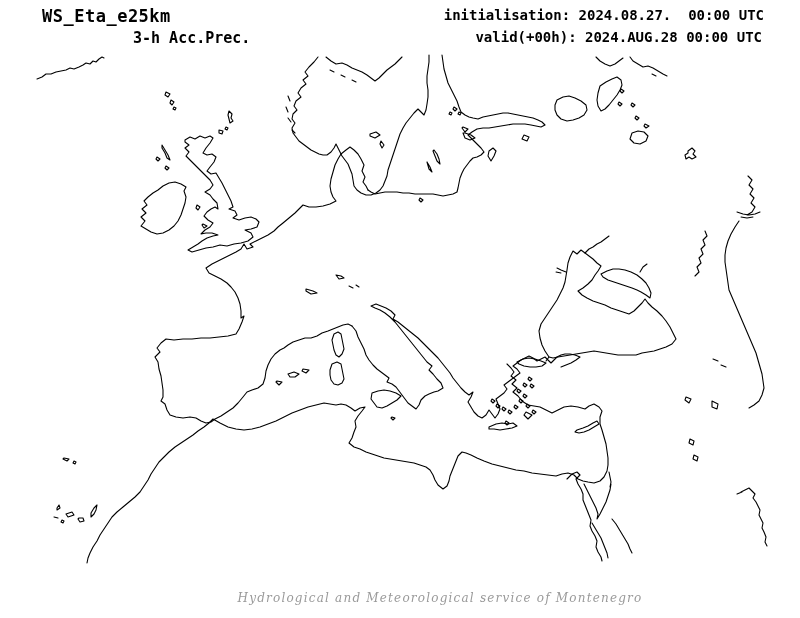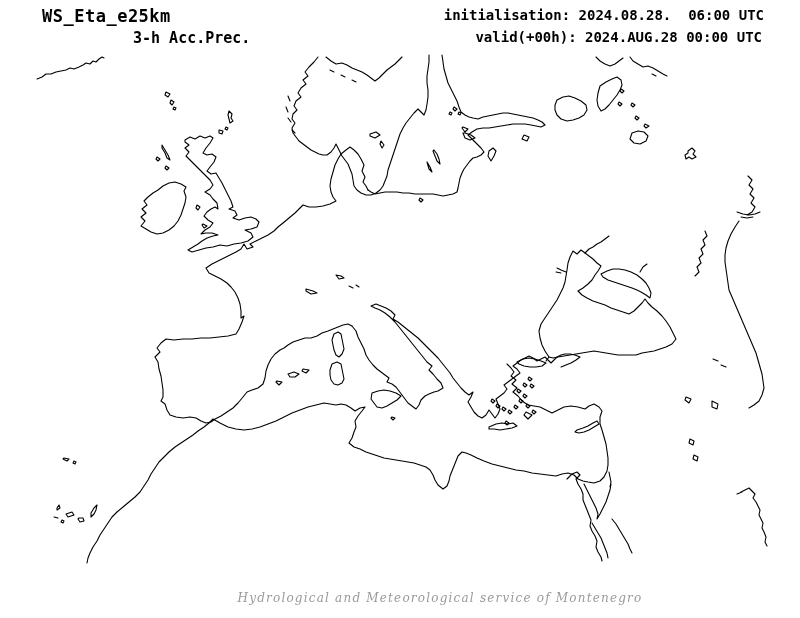--- a/index.html
+++ b/index.html
@@ -18,21 +18,21 @@
           font-family:"DejaVu Serif","Liberation Serif",serif;font-style:italic;
           font-size:12px;letter-spacing:1.2px;color:#9a9a9a;white-space:pre;padding-left:40px;}
 </style>
 </head>
 <body>
 
 <div id="app">
 
   <div id="model-title" class="hdr">WS_Eta_e25km</div>
   <div id="product-line" class="hdr">3-h Acc.Prec.</div>
-  <div id="init-line" class="hdr">initialisation: 2024.08.28.  06:00 UTC</div>
+  <div id="init-line" class="hdr">initialisation: 2024.08.27.  00:00 UTC</div>
   <div id="valid-line" class="hdr">valid(+00h): 2024.AUG.28 00:00 UTC</div>
 
   <svg id="map-svg" width="800" height="618" viewBox="0 0 800 618" xmlns="http://www.w3.org/2000/svg">
 
     <path d="M37,79 L42,77 46,74 51,74 56,72 61,71 66,70 70,68 74,69 79,67 83,65 86,63 90,64 93,61 96,62 99,59 102,57 104,58"></path>
 
     <path d="M166,92 l4,2 -2,3 -3,-2 z M171,100 l3,2 -2,3 -2,-2 z M174,107 l2,1 -1,2 -2,-1 z
          M229,111 l3,3 -1,4 2,3 -3,2 -1,-4 -1,-4 z M219,130 l4,1 -1,3 -3,-1 z M226,127 l2,1 -1,2 -2,-1 z"></path>
 
     <path d="M185,140 L190,137 195,139 200,136 205,138 210,136 213,138 210,143 206,148 203,153 207,155 212,154 216,157 214,162 210,167 207,171 211,174 216,173 219,178 222,183 225,189 228,195 231,201 233,207 229,209 235,211 237,215 233,218 239,220 245,218 251,217 256,219 259,222 257,227 251,229 245,230 251,233 253,237 248,241 241,243 234,244 227,246 220,245 213,247 206,248 199,250 192,252 188,250 193,247 198,244 202,241 207,238 213,236 218,235 212,233 206,233 201,234 205,230 210,227 213,223 208,220 204,216 207,212 211,209 215,207 218,209 217,203 213,199 210,195 205,192 210,189 213,185 210,180 206,176 202,172 198,168 194,164 190,160 186,156 189,152 185,148 189,145 185,142 Z"></path>

